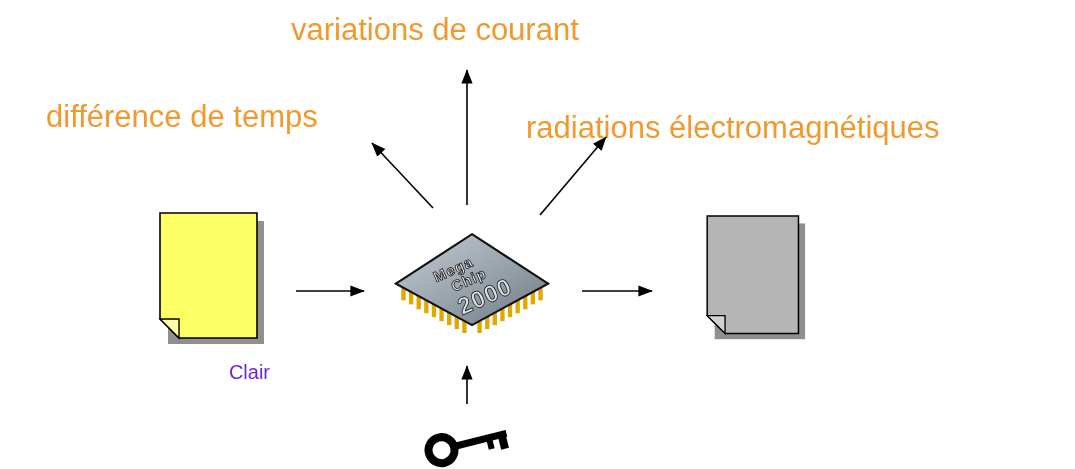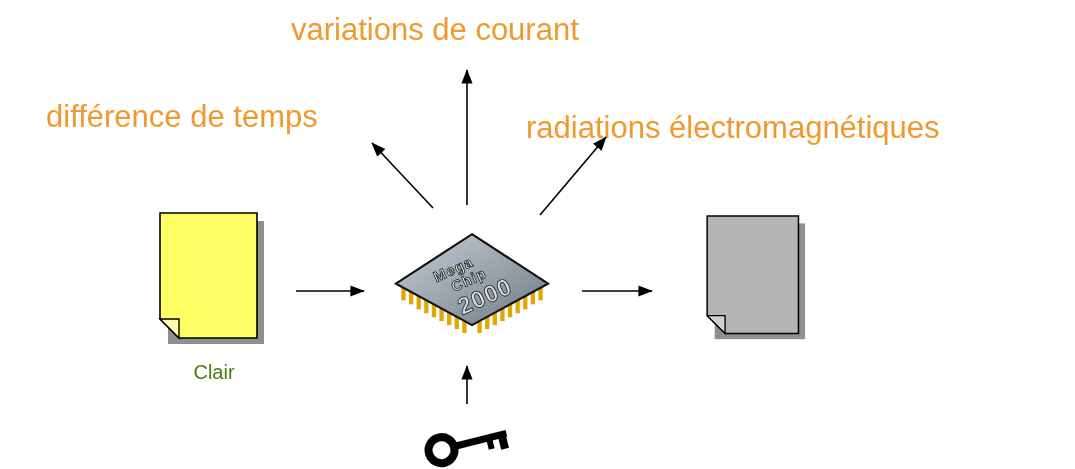--- a/index.html
+++ b/index.html
@@ -6,21 +6,21 @@
   .canvas{
     position:relative;width:1075px;height:469px;background:#ffffff;
     overflow:hidden;font-family:"Liberation Sans",sans-serif;
   }
   .abs{position:absolute;}
   .leak-label{
     position:absolute;color:#F0992E;font-size:31px;line-height:1.1;
     white-space:nowrap;font-family:"Liberation Sans",sans-serif;
   }
   .doc-label{
-    position:absolute;color:#4d7c0f;font-size:20px;text-align:center;
+    position:absolute;color:#6d28d9;font-size:20px;text-align:right;
     font-family:"Liberation Sans",sans-serif;
   }
   svg{display:block;overflow:visible;}
 </style>
 </head>
 <body>
 
 <div class="canvas">
 
   <div class="leak-label" style="left:291px;top:13px;">variations de courant</div>

